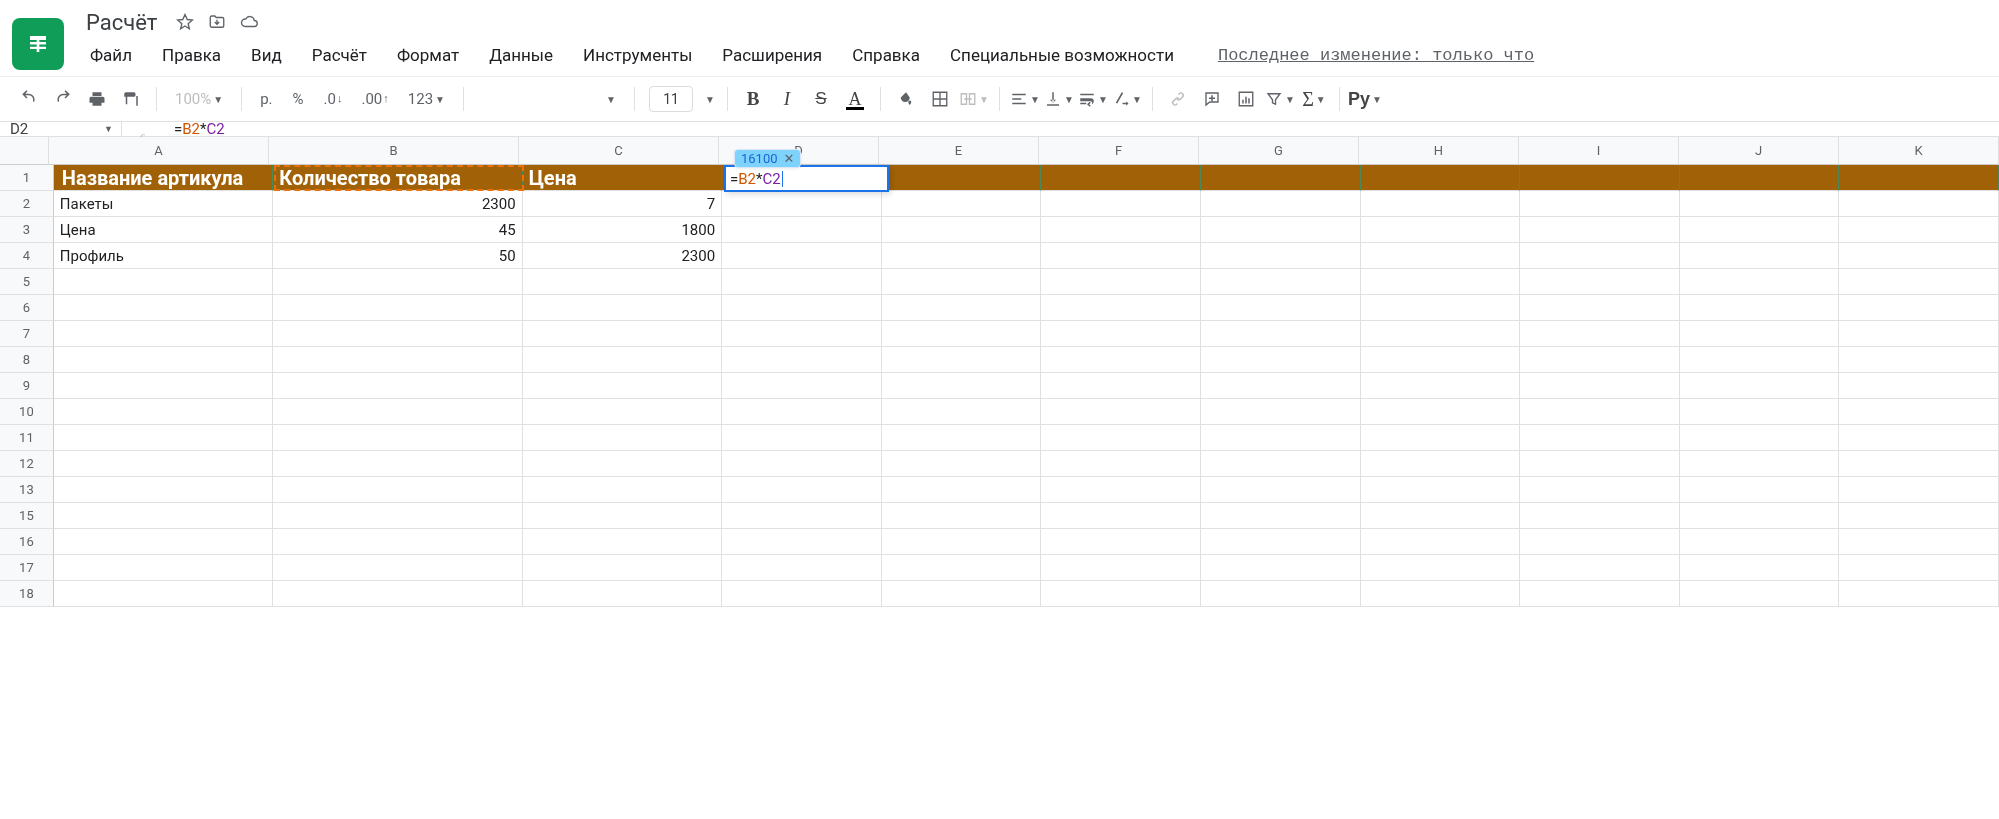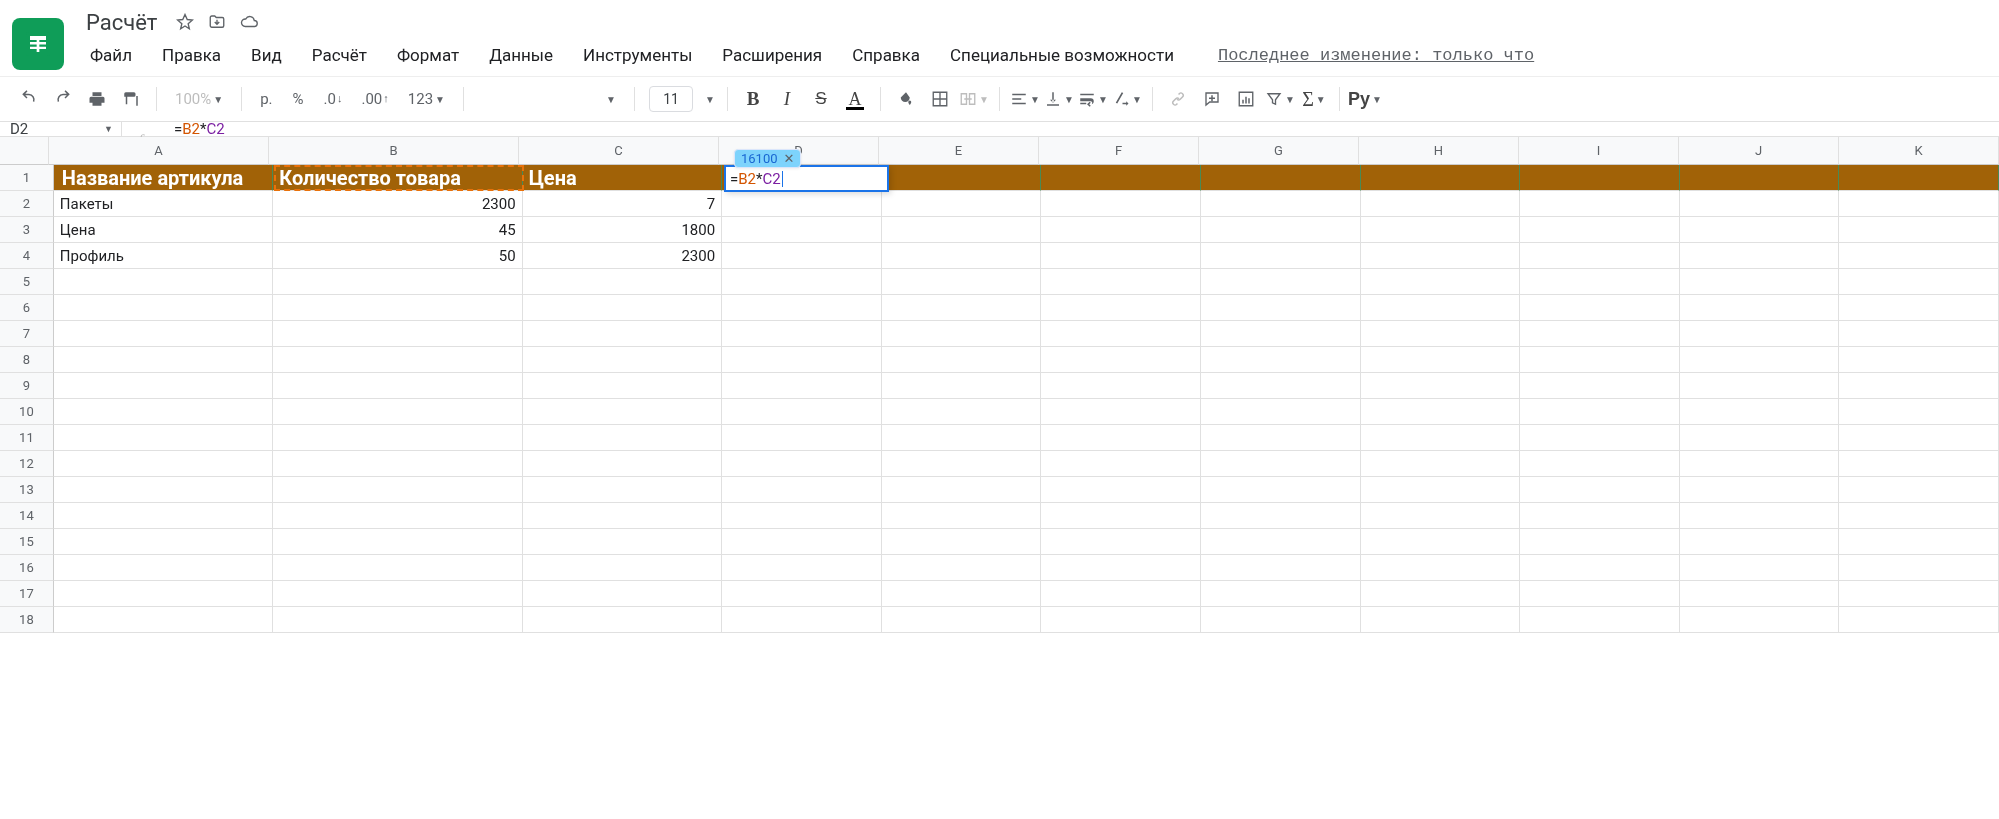--- a/index.html
+++ b/index.html
@@ -591,34 +591,20 @@
         <div class="cell colD"></div>
         <div class="cell colE"></div>
         <div class="cell colF"></div>
         <div class="cell colG"></div>
         <div class="cell colH"></div>
         <div class="cell colI"></div>
         <div class="cell colJ"></div>
         <div class="cell colK"></div>
       </div>
       <div class="grid-row">
-        <div class="row-h">14</div>
-        <div class="cell colA"></div>
-        <div class="cell colB"></div>
-        <div class="cell colC"></div>
-        <div class="cell colD"></div>
-        <div class="cell colE"></div>
-        <div class="cell colF"></div>
-        <div class="cell colG"></div>
-        <div class="cell colH"></div>
-        <div class="cell colI"></div>
-        <div class="cell colJ"></div>
-        <div class="cell colK"></div>
-      </div>
-      <div class="grid-row">
         <div class="row-h">15</div>
         <div class="cell colA"></div>
         <div class="cell colB"></div>
         <div class="cell colC"></div>
         <div class="cell colD"></div>
         <div class="cell colE"></div>
         <div class="cell colF"></div>
         <div class="cell colG"></div>
         <div class="cell colH"></div>
         <div class="cell colI"></div>

